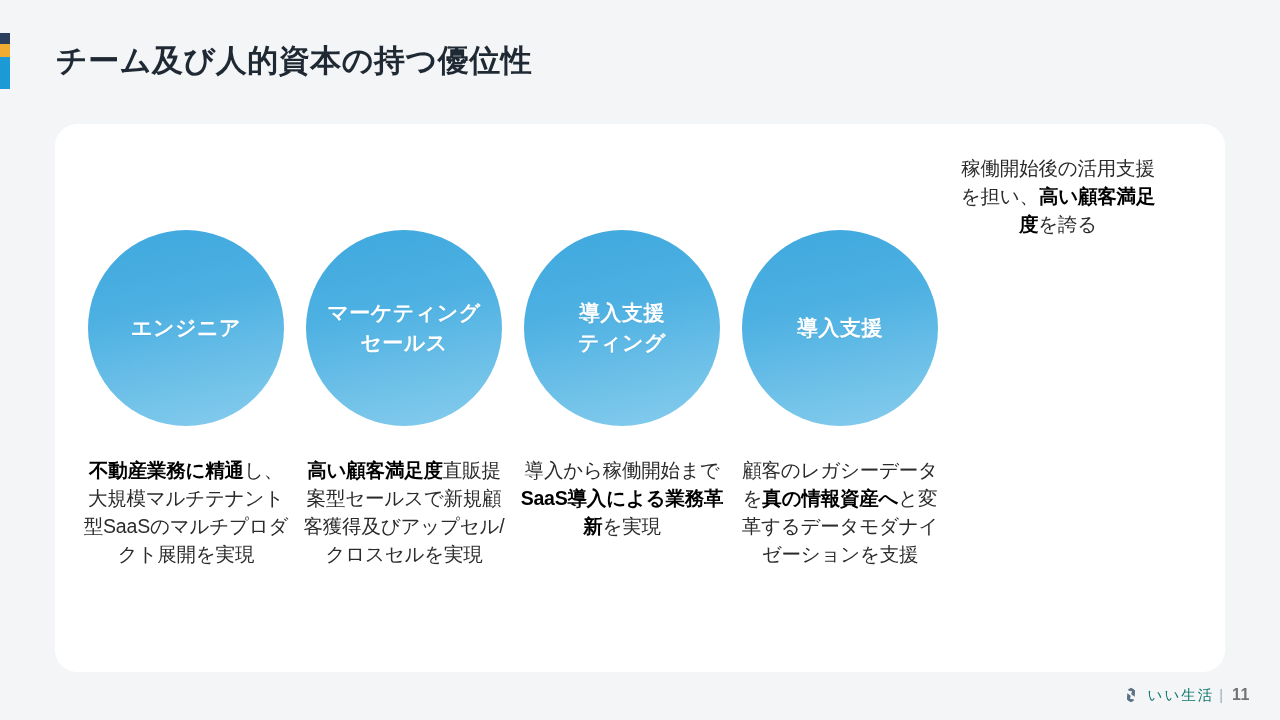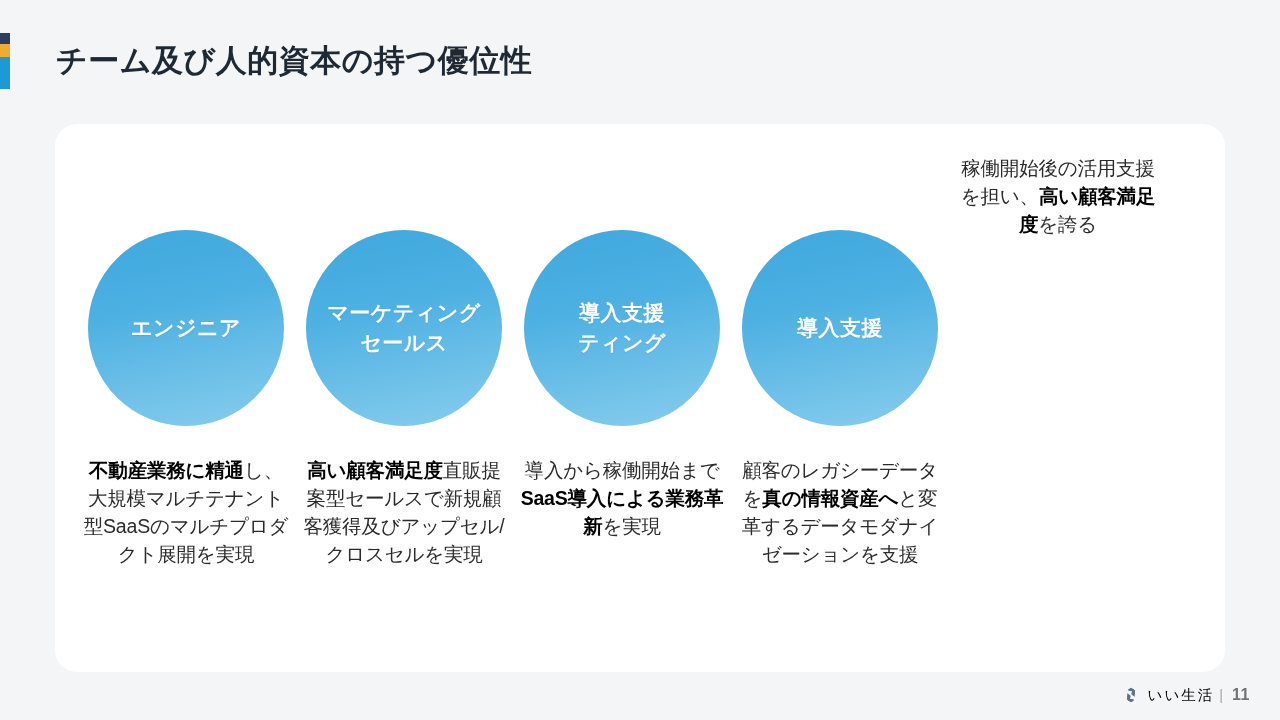--- a/index.html
+++ b/index.html
@@ -127,21 +127,21 @@
     height: 22px;
   }
   .logo-mark {
     width: 16px;
     height: 16px;
     margin-right: 9px;
     display: block;
   }
   .footer-brand {
     font-size: 14.5px;
-    color: #000000;
+    color: #0f766e;
     letter-spacing: 2px;
     font-weight: normal;
   }
   .footer-sep {
     font-size: 14.5px;
     color: #9aa9b5;
     margin: 0 9px 0 5px;
   }
   .footer-page {
     font-size: 16px;

